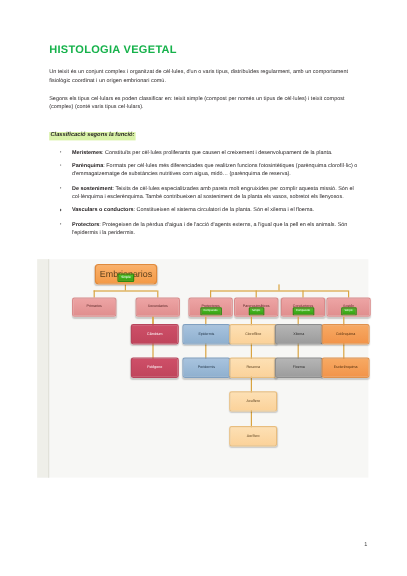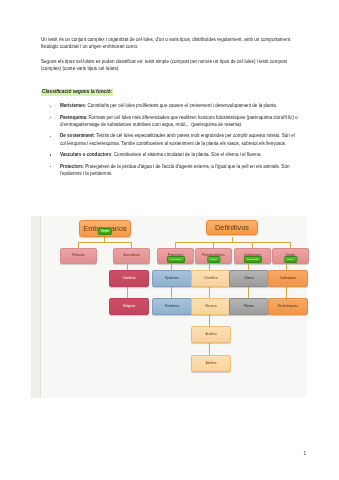--- a/index.html
+++ b/index.html
@@ -159,20 +159,21 @@
     color:#3b3b3b;
   }
 </style>
 </head>
 <body>
 
 <div class="page">
 
   <div class="content">
 
+    <div class="doc-title">HISTOLOGIA VEGETAL</div>
 
     <p class="para">Un teixit és un conjunt complex i organitzat de cèl·lules, d'un o varis tipus, distribuïdes regularment, amb un comportament fisiològic coordinat i un origen embrionari comú.</p>
     <p class="para">Segons els tipus cel·lulars es poden classificar en: teixit simple (compost per només un tipus de cèl·lules) i teixit compost (complex) (conté varis tipus cel·lulars).</p>
 
     <div class="subhead">Classificació segons la funció:</div>
 
     <ul class="bullets">
       <li><span class="b-term">Meristemes</span><span>: Constituïts per cèl·lules proliferants que causen el creixement i desenvolupament de la planta.</span></li>
       <li><span class="b-term">Parènquima</span><span>: Formats per cèl·lules més diferenciades que realitzen funcions fotosintètiques (parènquima clorofíl·lic) o d'emmagatzematge de substàncies nutritives com aigua, midó… (parènquima de reserva).</span></li>
       <li><span class="b-term">De sosteniment</span><span>: Teixits de cèl·lules especialitzades amb parets molt engruixides per complir aquesta missió. Són el col·lènquima i esclerènquima. També contribueixen al sosteniment de la planta els vasos, sobretot els llenyosos.</span></li>
@@ -195,23 +196,20 @@
       <div class="conn v" style="left:144px;top:26px;height:6px;"></div>
       <div class="conn v" style="left:182px;top:26px;height:6px;"></div>
       <div class="conn v" style="left:221px;top:26px;height:6px;"></div>
       <div class="conn v" style="left:259px;top:26px;height:6px;"></div>
       <div class="conn v" style="left:201px;top:21px;height:5px;"></div>
 
       <div class="node n-head" style="left:48px;top:4px;width:52px;height:17px;">
         <span>Embrionarios</span>
         <span class="badge">Simple</span>
       </div>
-      <div class="node n-head" style="left:175px;top:4px;width:52px;height:15px;">
-        <span>Definitivos</span>
-      </div>
 
       <div class="node n-pink" style="left:29px;top:32px;width:37px;height:16px;">
         <span>Primarios</span>
       </div>
       <div class="node n-pink" style="left:82px;top:32px;width:37px;height:16px;">
         <span>Secundarios</span>
       </div>
       <div class="node n-pink" style="left:126px;top:32px;width:37px;height:16px;">
         <span>Protectores</span>
         <span class="badge">Compuesto</span>

